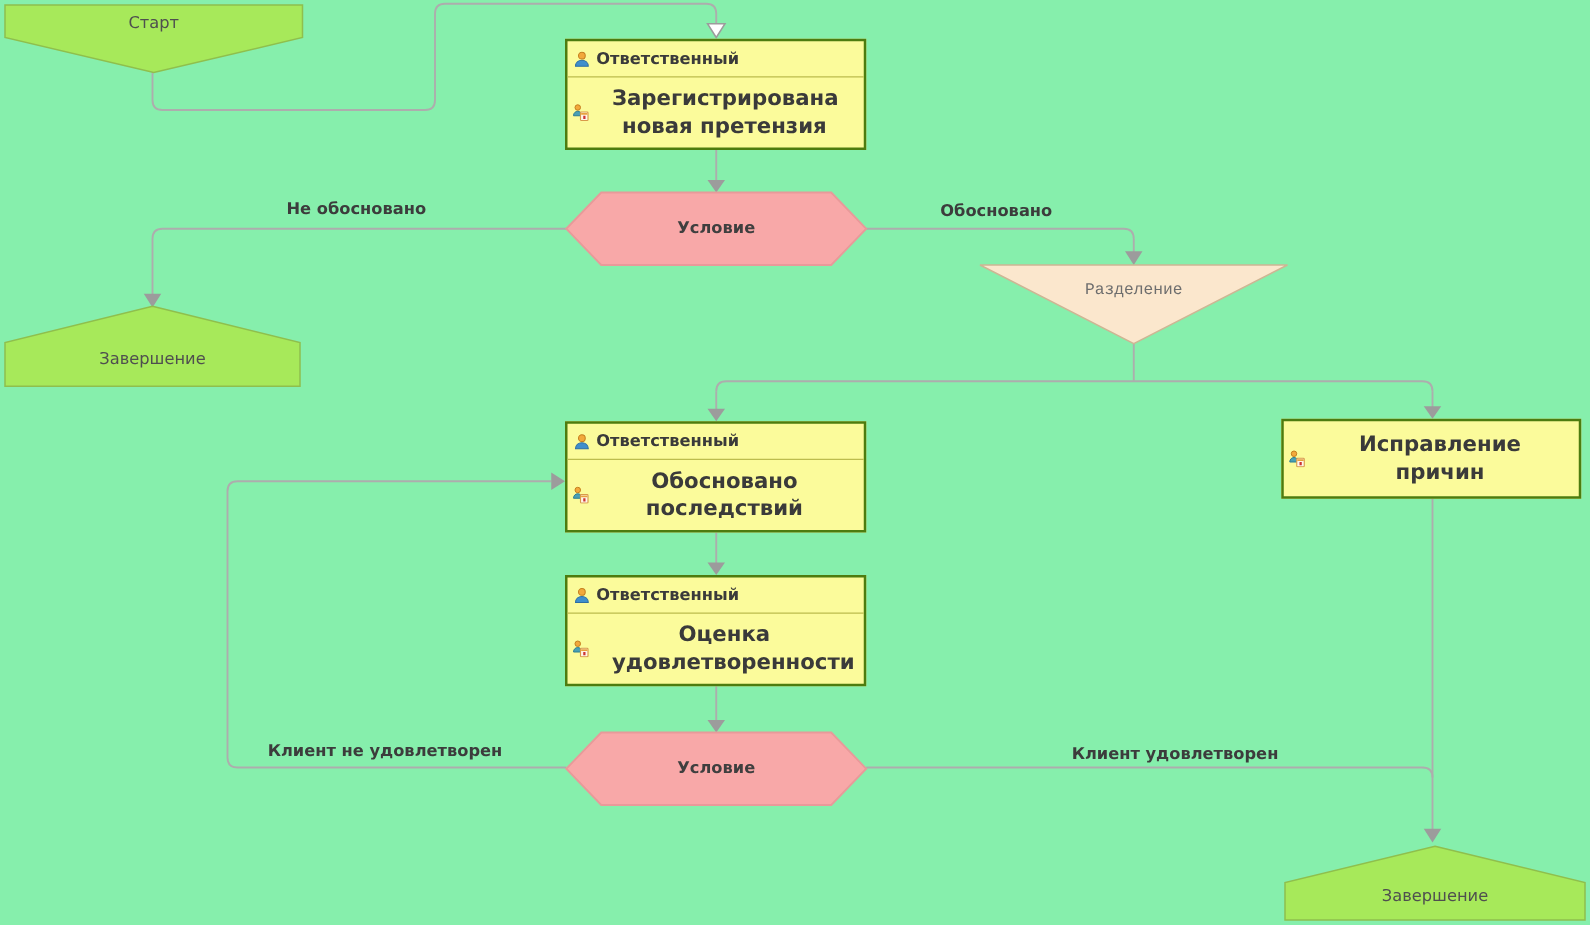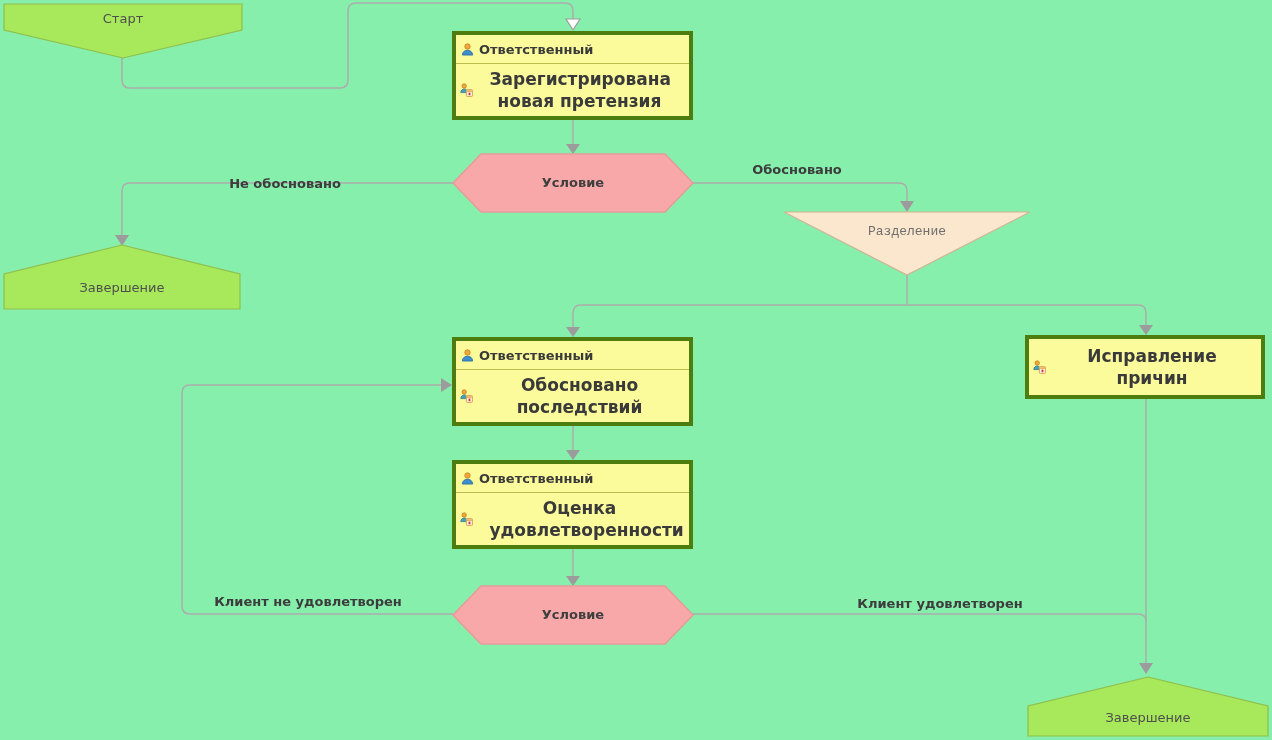--- a/index.html
+++ b/index.html
@@ -5,21 +5,21 @@
   html,body { margin:0; padding:0; background:#ffffff; }
   .stage {
     position:relative; width:1272px; height:740px; background:#86efac;
     font-family:"DejaVu Sans","Liberation Sans",sans-serif; overflow:hidden;
   }
   .svg-layer { position:absolute; left:0; top:0; }
 
   
   .action-box {
     position:absolute; box-sizing:border-box; display:flex; flex-direction:column;
-    background:#FBFB9B; border:4px solid #4d7c0f;
+    background:#FBFB9B; border:2px solid #4d7c0f;
   }
   .action-header {
     display:flex; align-items:center; gap:5px; height:28px; flex:0 0 28px;
     padding:0 5px; border-bottom:1px solid #BCBC4E;
     font-size:13px; font-weight:bold; color:#3A3A3A; white-space:nowrap; overflow:hidden;
   }
   .action-body {
     flex:1; display:flex; align-items:center; padding:2px 4px;
     font-size:17px; font-weight:bold; color:#3A3A3A;
   }
@@ -83,21 +83,21 @@
     <polygon points="784,212 1030,212 907,275" fill="#FBE7CD" stroke="#CDB694" stroke-width="1.2"></polygon>
   </svg>
 
   <div class="shape-label" style="left:4px; top:11px; width:238px;">Старт</div>
   <div class="shape-label cond" style="left:453px; top:175px; width:240px;">Условие</div>
   <div class="shape-label" style="left:4px; top:280px; width:236px;">Завершение</div>
   <div class="shape-label split" style="left:807px; top:224px; width:200px;">Разделение</div>
   <div class="shape-label cond" style="left:453px; top:607px; width:240px;">Условие</div>
   <div class="shape-label" style="left:1028px; top:710px; width:240px;">Завершение</div>
 
-  <div class="edge-label" style="left:285px; top:160px;margin-top:16px;">Не обосновано</div>
+  <div class="edge-label" style="left:285px; top:160px;">Не обосновано</div>
   <div class="edge-label" style="left:797px; top:162px;">Обосновано</div>
   <div class="edge-label" style="left:308px; top:594px;">Клиент не удовлетворен</div>
   <div class="edge-label" style="left:940px; top:596px;">Клиент удовлетворен</div>
 
   <div class="action-box" style="left:452px; top:31px; width:241px; height:89px;">
     <div class="action-header">
       <span class="icon">
         <svg width="13" height="13" viewBox="0 0 14 14">
           <circle cx="7" cy="3.8" r="2.9" fill="#F2A93B" stroke="#C57F1F" stroke-width="0.9"></circle>
           <path d="M1.5 13 C1.5 9.6 4 7.8 7 7.8 C10 7.8 12.5 9.6 12.5 13 Z" fill="#3E8ECC" stroke="#2D6DA3" stroke-width="0.9"></path>

